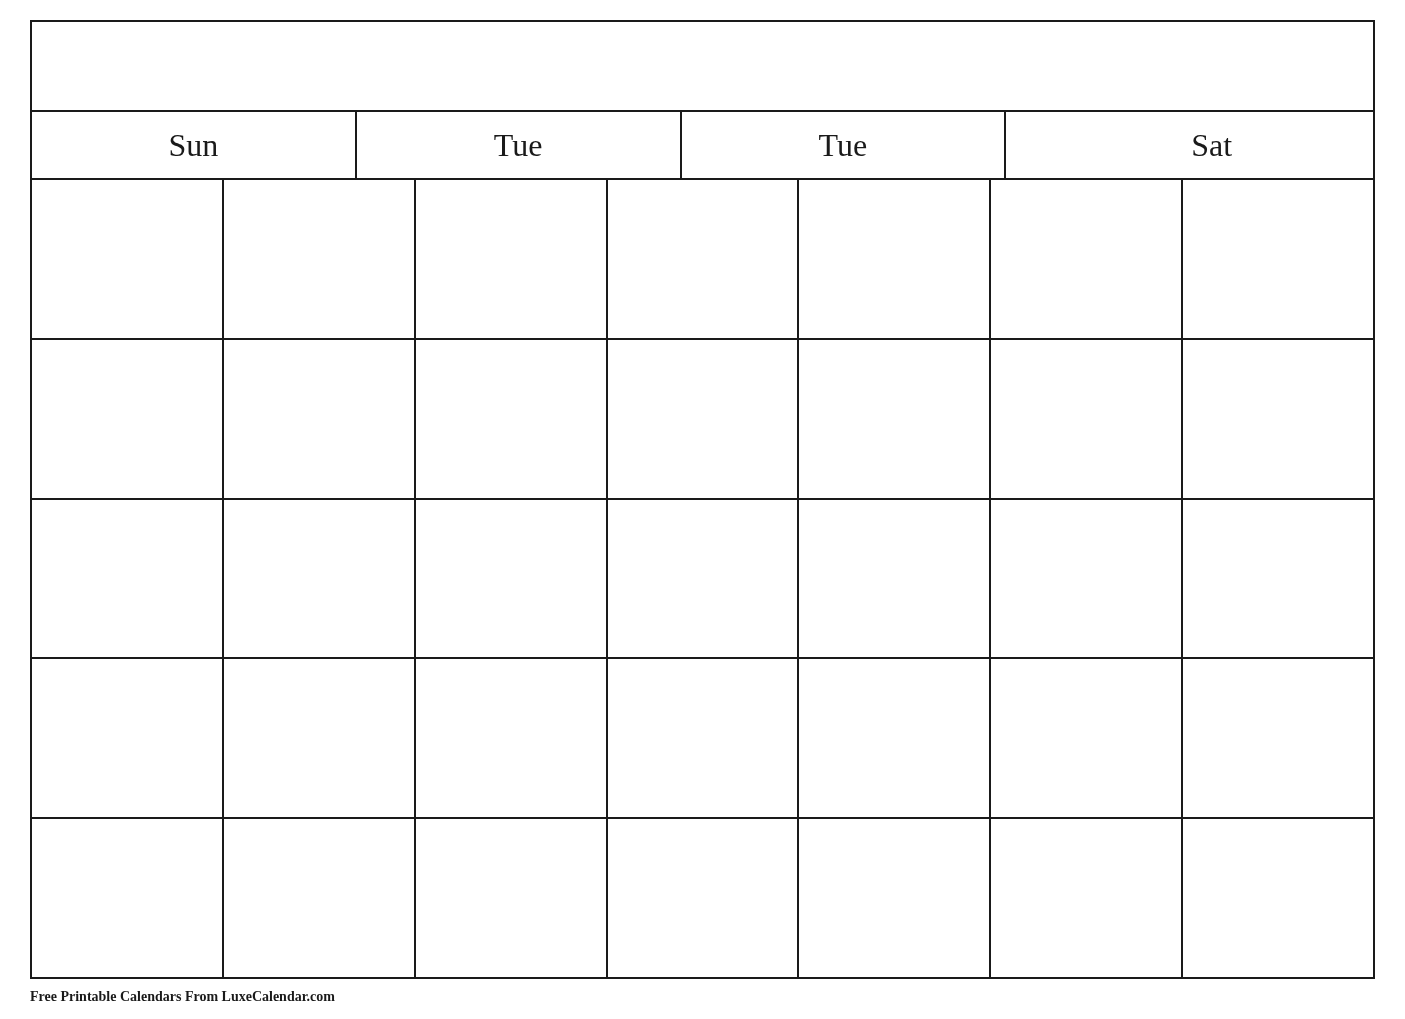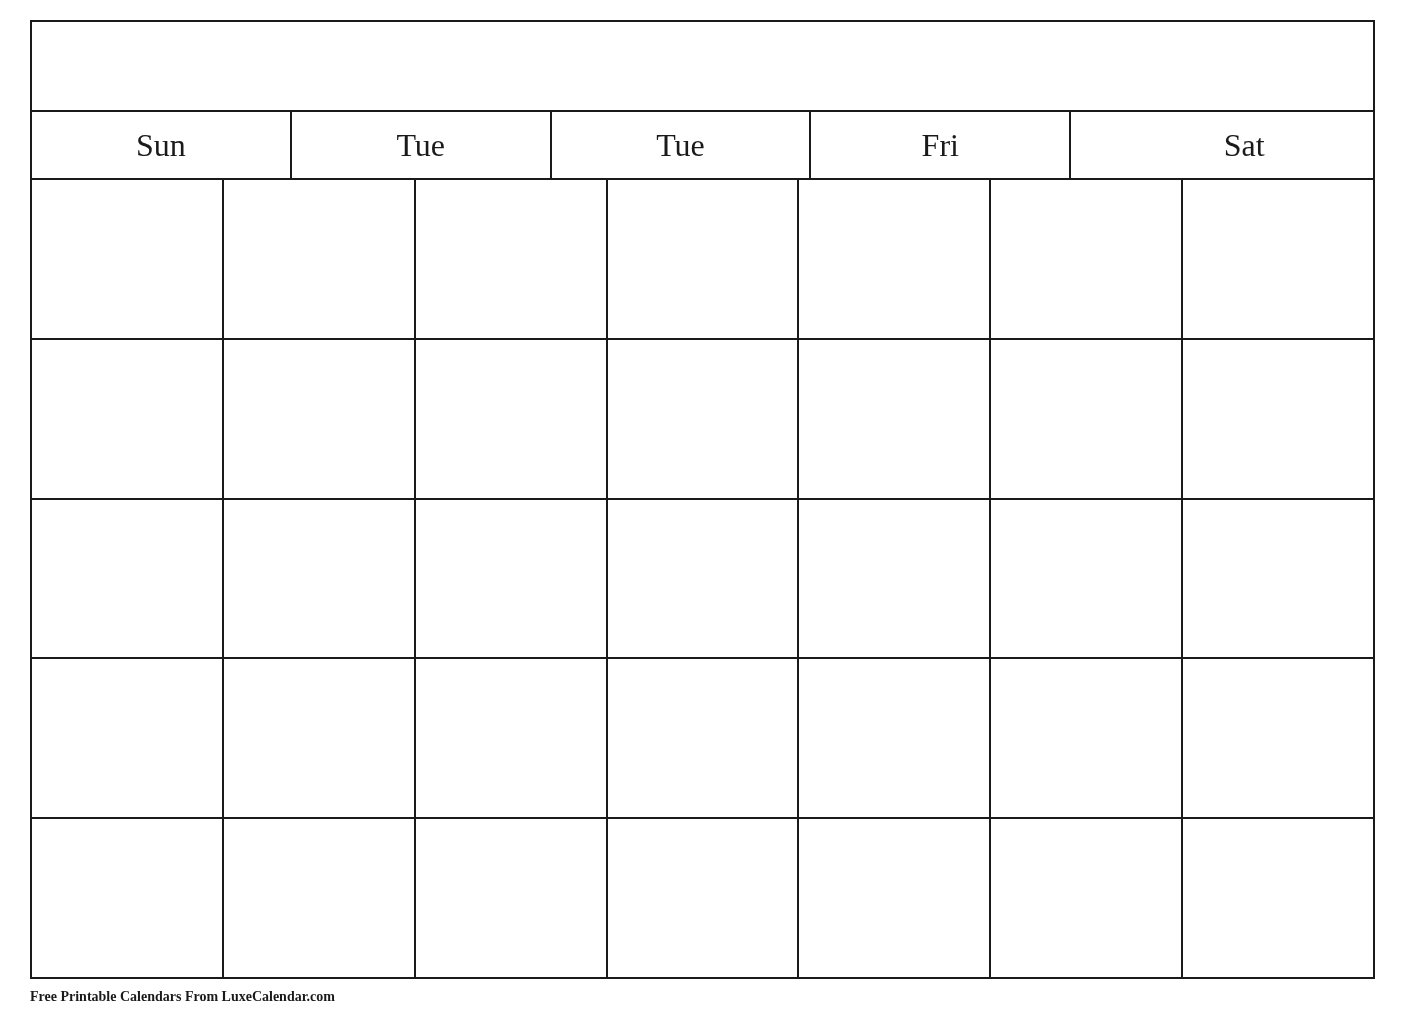--- a/index.html
+++ b/index.html
@@ -118,23 +118,20 @@
       <div class="calendar-header-cell">
         <span>Sun</span>
       </div>
       <div class="calendar-header-cell">
         <span>Tue</span>
       </div>
       <div class="calendar-header-cell">
         <span>Tue</span>
       </div>
       <div class="calendar-header-cell">
-        <span>Fri</span>
-      </div>
-      <div class="calendar-header-cell">
         <span>Sat</span>
       </div>
     </div>
 
     <div class="calendar-body">
       <div class="calendar-week-row">
         <div class="calendar-day-cell"></div>
         <div class="calendar-day-cell"></div>
         <div class="calendar-day-cell"></div>
         <div class="calendar-day-cell"></div>

